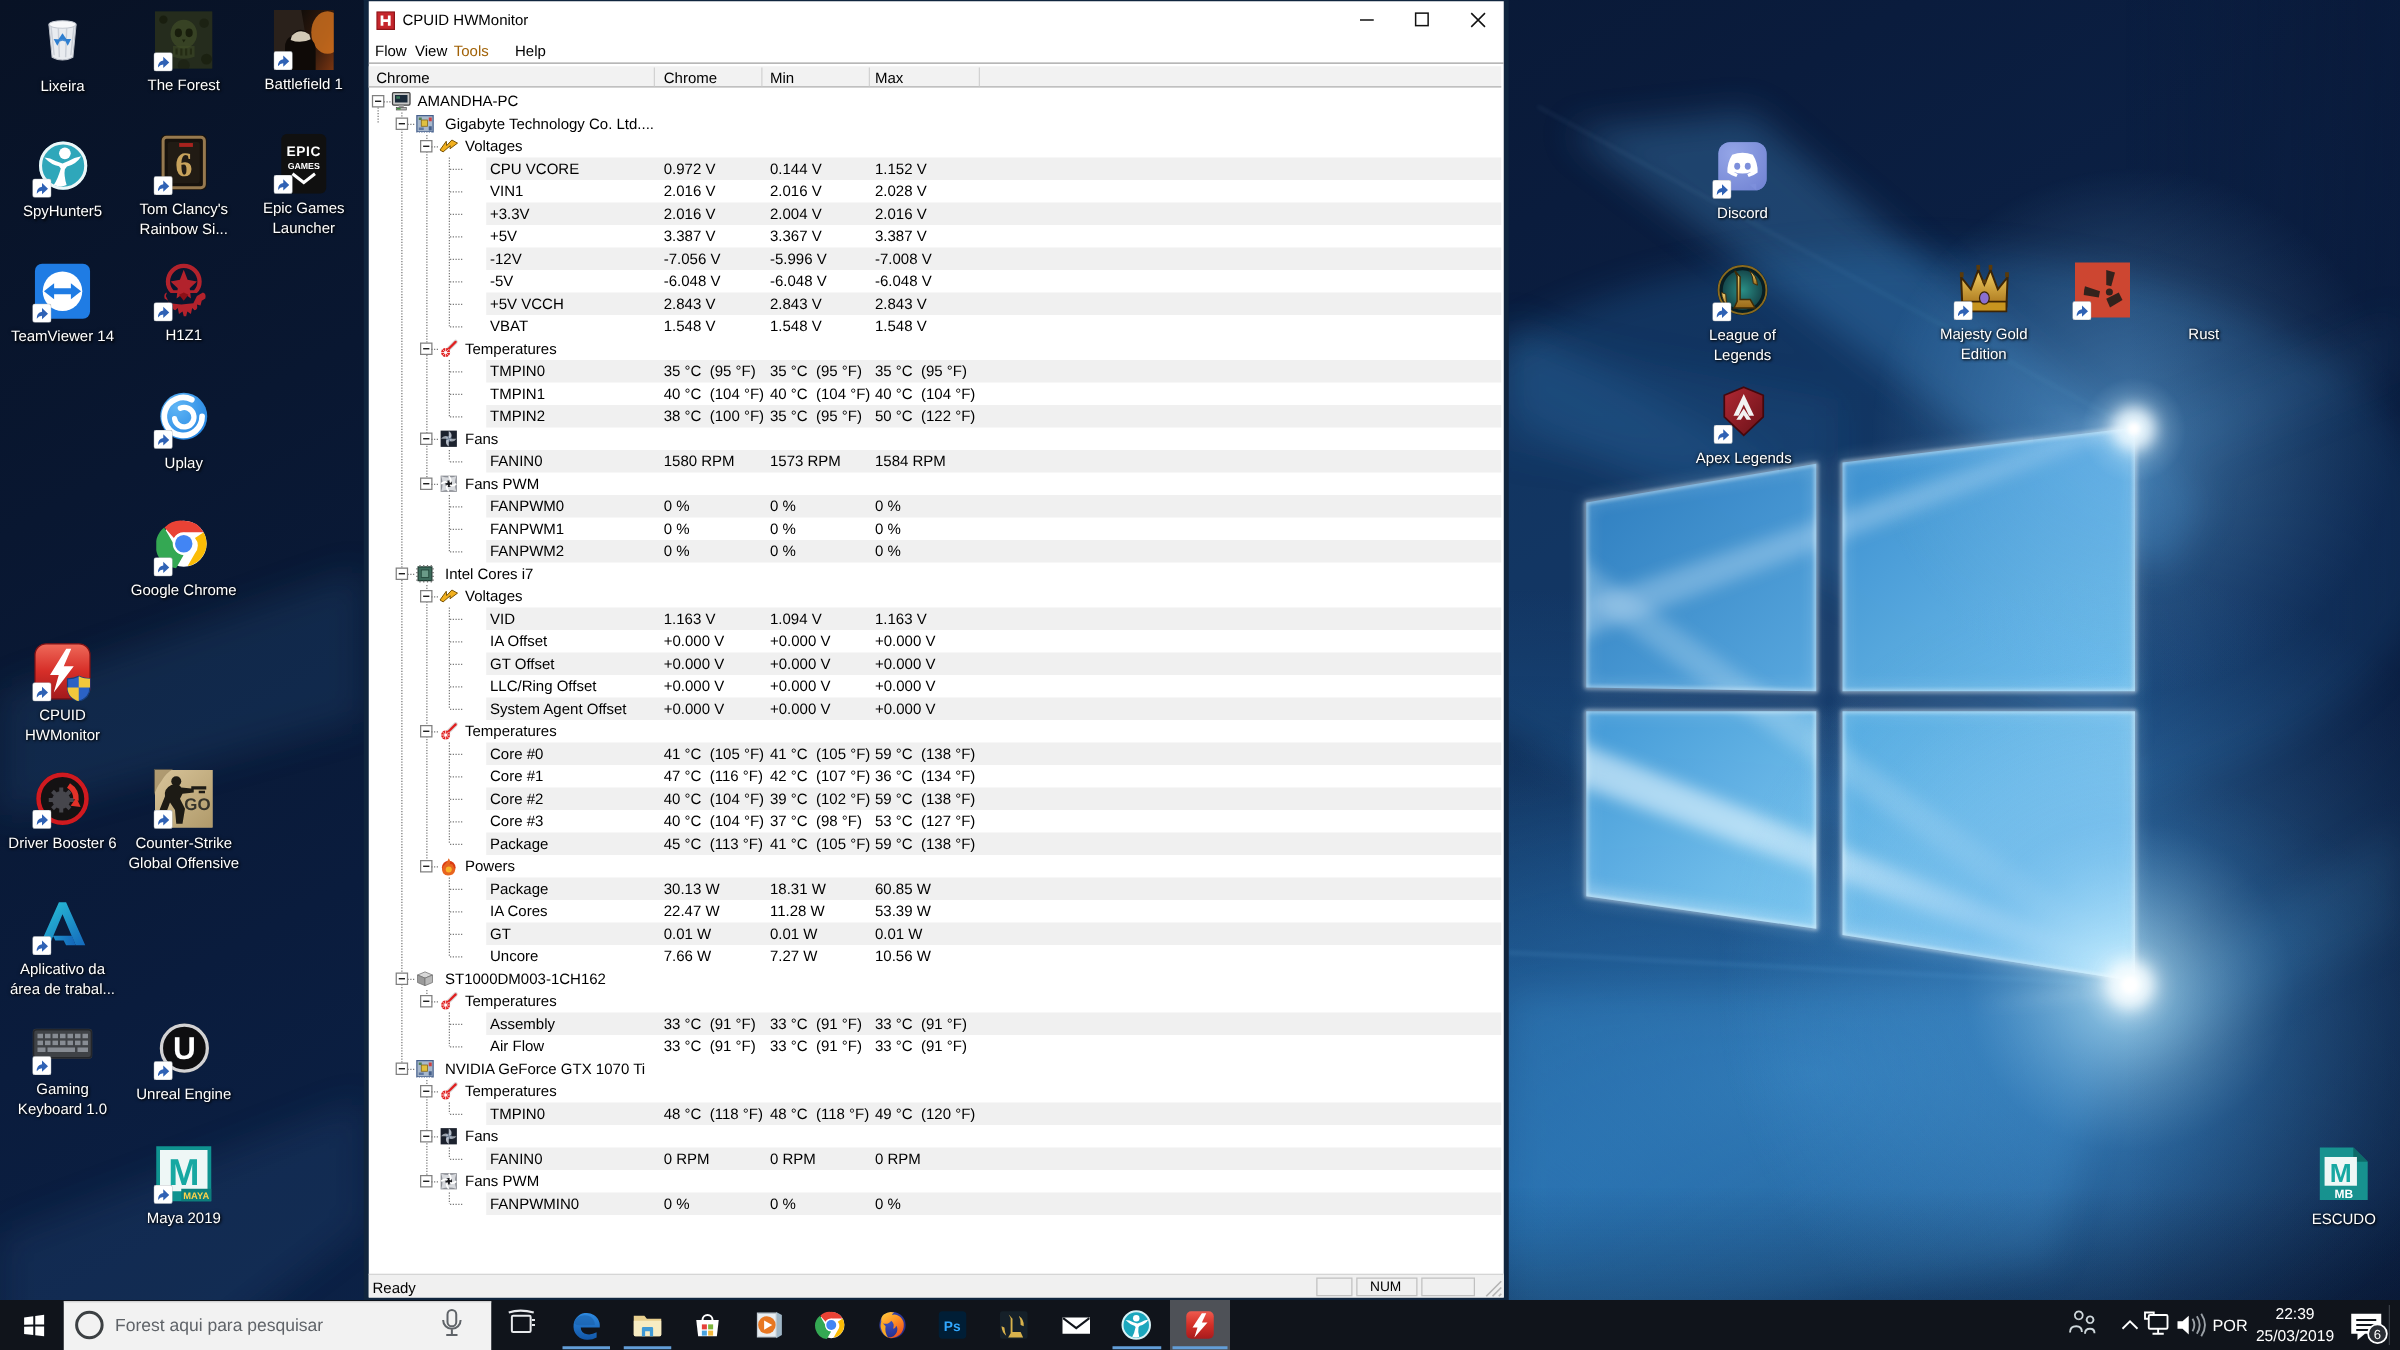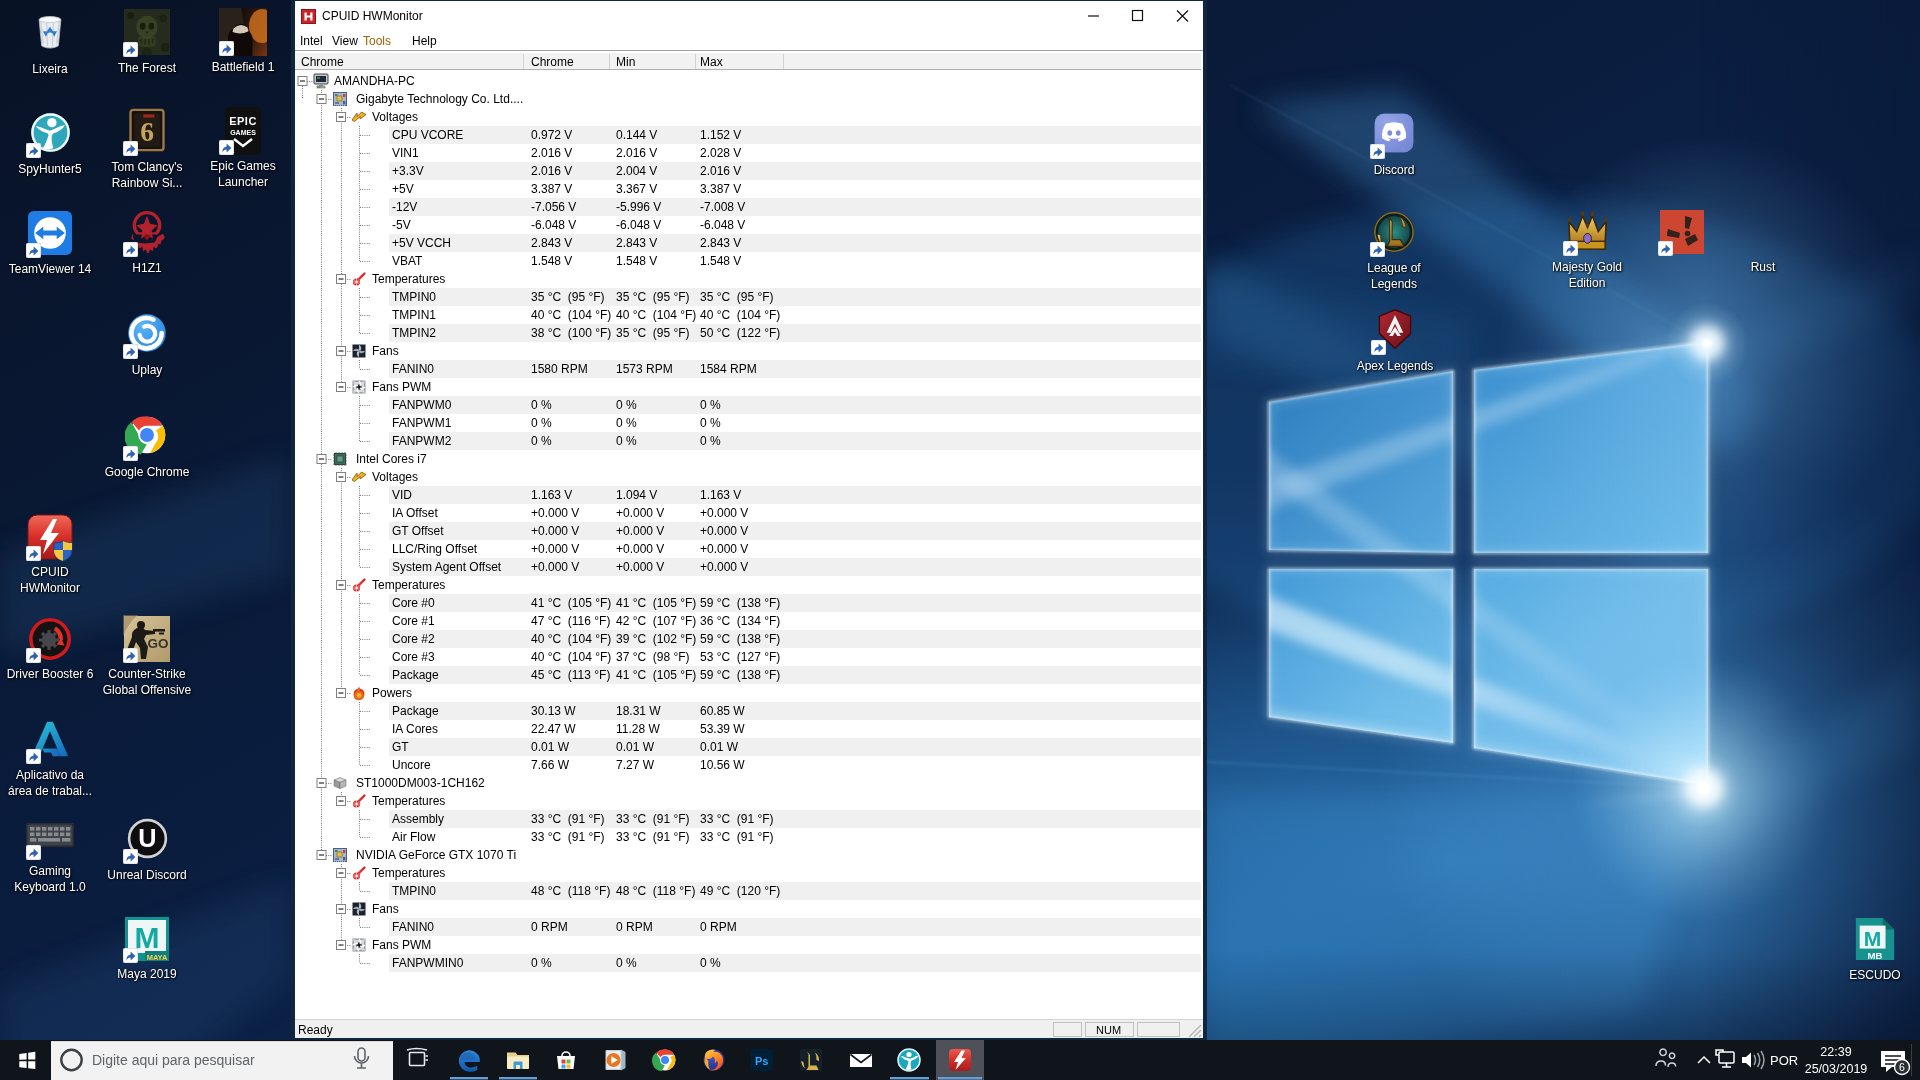--- a/index.html
+++ b/index.html
@@ -432,21 +432,21 @@
 <circle cx="24" cy="24" r="19.6" fill="none" stroke="#d2d2d4" stroke-width="2.8"></circle>
 <text x="24" y="33.5" font-size="27" font-weight="bold" fill="#fff" text-anchor="middle">U</text>
 </g>
   </svg>
 <svg class="abs" style="left:123px;top:849px" width="15" height="15" viewBox="0 0 15 15">
     <g>
       <rect x="0" y="0" width="15" height="15" rx="2" fill="#fff" stroke="#a8adb3" stroke-width=".6"></rect>
       <path d="M3.4,12 Q3.2,7.2 7.6,6.4 L7.6,3.4 L12.4,8 L7.6,12.4 L7.6,9.6 Q5,9.6 3.4,12 z" fill="#2f62b5"></path>
     </g>
   </svg>
-<div class="lbl" style="left:92px;top:867px">Unreal Discord</div>
+<div class="lbl" style="left:92px;top:867px">Unreal Engine</div>
 <svg class="abs" style="left:123.0px;top:915px" width="48" height="48" viewBox="0 0 48 48">
     <g>
 <rect x="2" y="2" width="44" height="44" fill="#0f9390"></rect>
 <rect x="5" y="5" width="38" height="33" fill="#eef7f6"></rect>
 <text x="24" y="33" font-size="30" font-weight="bold" fill="#16a8a2" text-anchor="middle">M</text>
 <rect x="22" y="36" width="24" height="10" fill="#0d7f7c"></rect>
 <text x="34" y="44.5" font-size="7.5" font-weight="bold" fill="#ffd24a" text-anchor="middle">MAYA</text>
 </g>
   </svg>
 <svg class="abs" style="left:123px;top:948px" width="15" height="15" viewBox="0 0 15 15">
@@ -584,21 +584,21 @@
   </svg>
 <div class="lbl" style="left:1820px;top:967px">ESCUDO</div>
 <div class="win"></div>
 <div class="wininner"></div>
 <svg class="abs" style="left:301px;top:9px" width="15" height="15" viewBox="0 0 15 15">
 <rect x="0.5" y="0.5" width="14" height="14" fill="#c5262c"></rect>
 <rect x="0.5" y="0.5" width="14" height="14" fill="none" stroke="#8e1418" stroke-width="1"></rect>
 <path d="M4.6,3.4 v8.2 M10.4,3.4 v8.2 M4.6,7.5 h5.8" stroke="#fff" stroke-width="2.2"></path>
 </svg>
 <div class="rl" style="left:322px;top:7px;color:#000">CPUID HWMonitor</div>
-<div class="rl" style="left:300px;top:32px;color:#000">Intel</div>
+<div class="rl" style="left:300px;top:32px;color:#000">Flow</div>
 <div class="rl" style="left:332px;top:32px;color:#000">View</div>
 <div class="rl" style="left:363px;top:32px;color:#a16207">Tools</div>
 <div class="rl" style="left:412px;top:32px;color:#000">Help</div>
 <svg class="abs" style="left:1080px;top:8px" width="120" height="16" viewBox="0 0 120 16">
 <path d="M8,8 h11" stroke="#111" stroke-width="1.2"></path>
 <rect x="52.5" y="2.5" width="10" height="10" fill="none" stroke="#111" stroke-width="1.2"></rect>
 <path d="M97,2.5 l11,11 M108,2.5 l-11,11" stroke="#111" stroke-width="1.2"></path>
 </svg>
 <div class="abs" style="left:295px;top:50px;width:908px;height:1px;background:#a0a0a0"></div>
 <div class="abs" style="left:295px;top:53px;width:906px;height:17px;background:#f2f2f2;border-bottom:1px solid #b0b0b0"></div>
@@ -958,21 +958,21 @@
 <div class="abs" style="left:1085px;top:1022px;width:49px;height:15px;border:1px solid #c0c0c0"></div>
 <div class="rl" style="left:1096px;top:1021px;font-size:11px">NUM</div>
 <div class="abs" style="left:1137px;top:1022px;width:43px;height:15px;border:1px solid #c0c0c0"></div>
 <svg class="abs" style="left:1188px;top:1024px" width="14" height="14">
     <path d="M13,1 L1,13 M13,6 L6,13 M13,11 L11,13" stroke="#b5b5b5" stroke-width="1.4"></path>
   </svg>
 
 <div class="abs" style="left:0;top:1040px;width:1920px;height:40px;background:#10141b"></div>
 <div class="abs" style="left:936px;top:1040px;width:48px;height:40px;background:#4e5157"></div>
 <div class="abs" style="left:51px;top:1041px;width:342px;height:39px;background:#f2f2f2;border-top:1px solid #dadada"></div>
-<div class="abs" style="left:92px;top:1047px;color:#5f6368;font-size:14px;line-height:26px">Digite aqui para pesquisar</div>
+<div class="abs" style="left:92px;top:1047px;color:#5f6368;font-size:14px;line-height:26px">Forest aqui para pesquisar</div>
 <svg class="abs" style="left:0;top:1040px" width="1920" height="40" viewBox="0 0 1920 40">
 <g fill="#fff">
  <polygon points="19.3,13.9 26.6,12.9 26.6,19.6 19.3,19.7"></polygon>
  <polygon points="28.2,12.7 35.3,11.7 35.3,19.5 28.2,19.6"></polygon>
  <polygon points="19.3,21.3 26.6,21.2 26.6,27.9 19.3,27.2"></polygon>
  <polygon points="28.2,21.2 35.3,21.2 35.3,29 28.2,28.2"></polygon>
 </g>
 <circle cx="71.5" cy="20" r="10.2" fill="none" stroke="#3c4043" stroke-width="2.4"></circle>
 <g stroke="#5f6368" stroke-width="1.6" fill="none">
  <rect x="358" y="8" width="7" height="13" rx="3.5"></rect>

